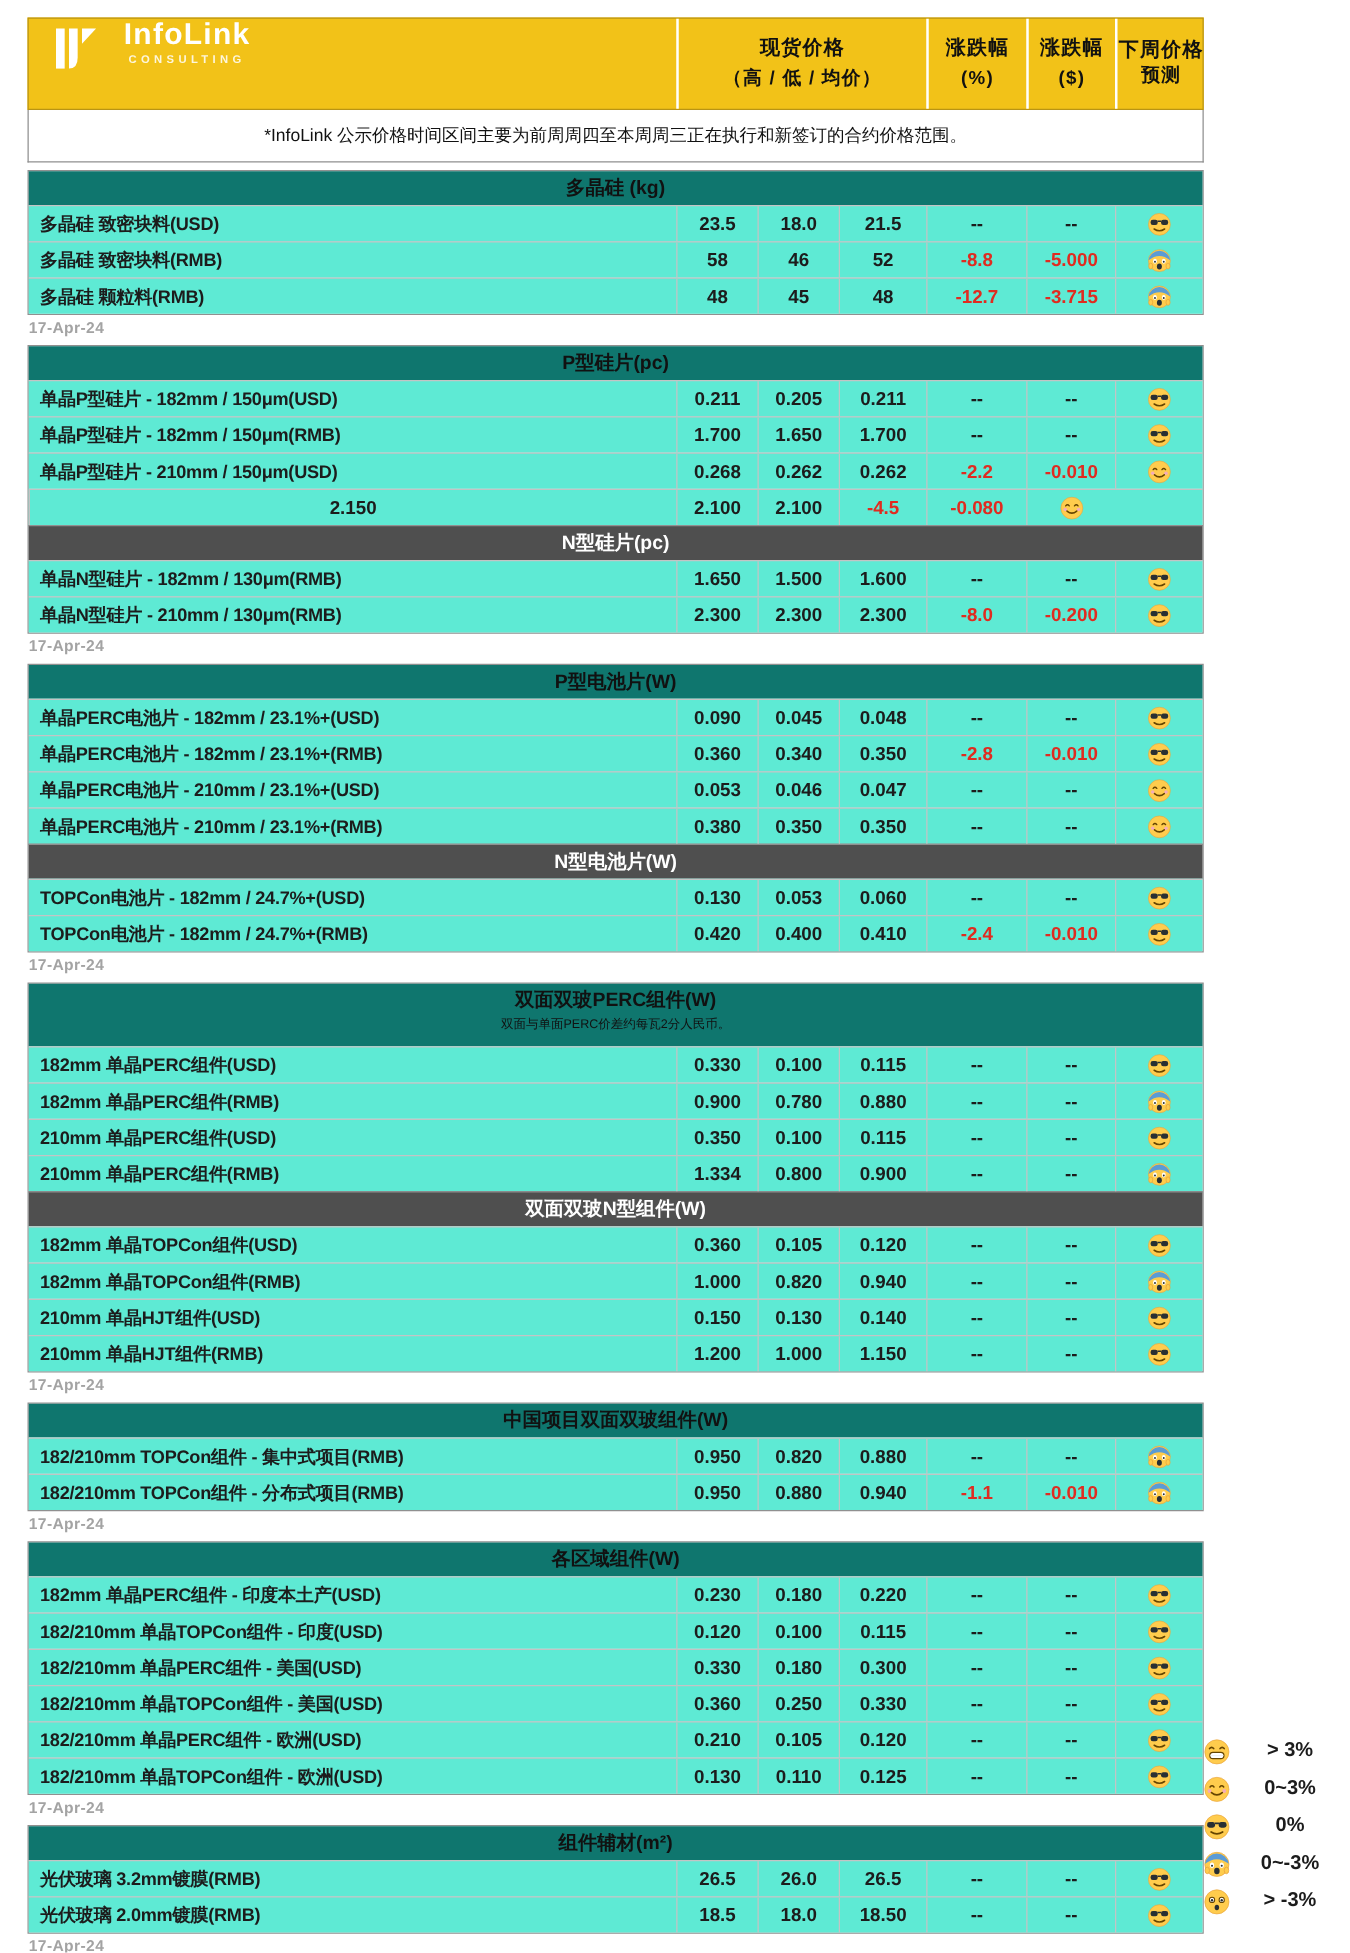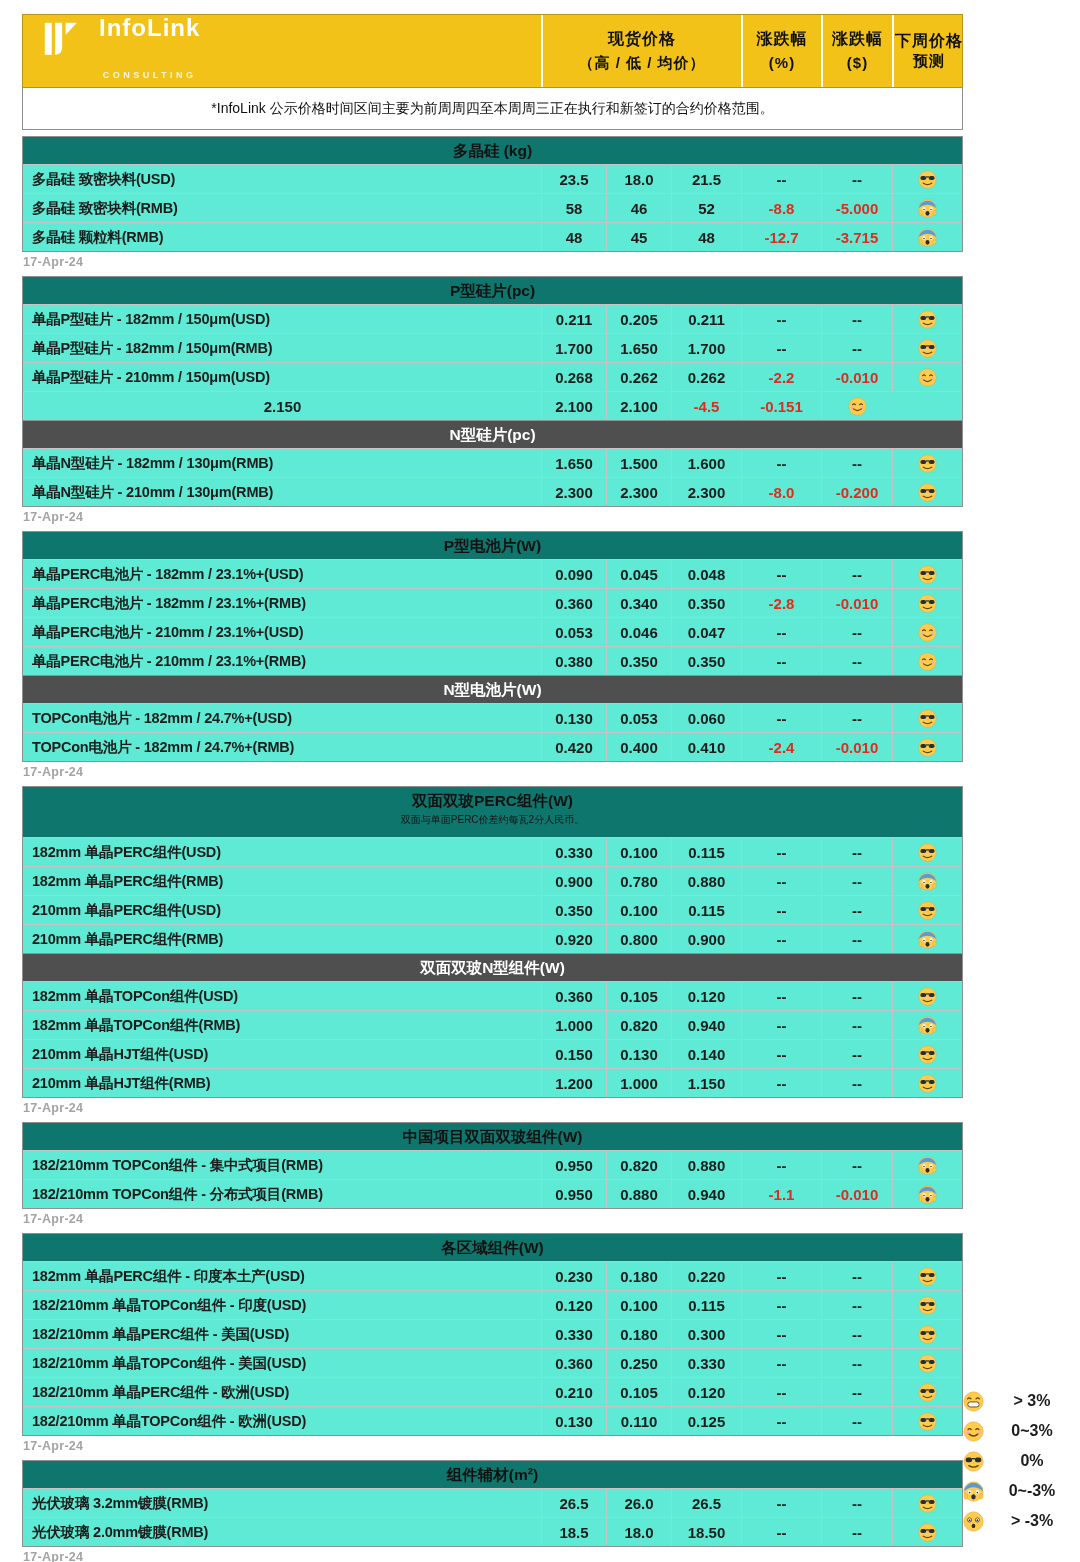--- a/index.html
+++ b/index.html
@@ -12,21 +12,21 @@
   
   .masthead { display:grid; grid-template-columns:518px 200px 80px 71px 72px;
               height:74px; background:#F2C218; border:1px solid #b99414; }
   .masthead > div { display:flex; flex-direction:column; justify-content:center; align-items:center;
                     border-left:2px solid #ffffff; color:#111; font-weight:bold; text-align:center; }
   .masthead > div:first-child { border-left:none; align-items:flex-start; }
   .mast-line1 { font-size:16px; line-height:20px; letter-spacing:1px; }
   .mast-line2 { font-size:15px; line-height:20px; margin-top:4px; letter-spacing:1px; }
 
   .logo-cell { flex-direction:row !important; justify-content:flex-start !important; padding-left:14px; gap:10px; }
-  .logo-text-wrap { display:flex; flex-direction:column; justify-content:center;gap:28px; }
+  .logo-text-wrap { display:flex; flex-direction:column; justify-content:center; }
   .logo-brand { color:#ffffff; font-size:24px; font-weight:bold; letter-spacing:1px; line-height:26px; }
   .logo-sub { color:rgba(255,255,255,.85); font-size:9px; letter-spacing:3.5px; line-height:12px; }
 
   
   .note-row { border:1px solid #909090; border-top:none; background:#fff; height:42px;
               display:flex; align-items:center; justify-content:center;
               font-size:14px; font-weight:normal; color:#111; }
 
   
   .group-block { border:1px solid #909090; background:#fff; }
@@ -215,21 +215,21 @@
                 <circle cx="15.6" cy="11.2" r="1.5" fill="#F4ABBA"></circle>
                 <path d="M5.9 12.5 Q10 16 14.1 12.5" stroke="#664500" stroke-width="1.3" fill="none" stroke-linecap="round"></path>
               </svg>
             </div>
           </div>
           <div class="t-row">
             <div>2.150</div>
             <div>2.100</div>
             <div>2.100</div>
             <div class="neg">-4.5</div>
-            <div class="neg">-0.151</div>
+            <div class="neg">-0.080</div>
             <div>
               <svg class="emoji-svg" width="19" height="19" viewBox="0 0 20 20">
                 <circle cx="10" cy="10" r="9.2" fill="#FFCC4D" stroke="#E8A33D" stroke-width="0.5"></circle>
                 <path d="M4.8 8.1 Q6.3 6.3 7.8 8.1" stroke="#664500" stroke-width="1.2" fill="none" stroke-linecap="round"></path>
                 <path d="M12.2 8.1 Q13.7 6.3 15.2 8.1" stroke="#664500" stroke-width="1.2" fill="none" stroke-linecap="round"></path>
                 <circle cx="4.4" cy="11.2" r="1.5" fill="#F4ABBA"></circle>
                 <circle cx="15.6" cy="11.2" r="1.5" fill="#F4ABBA"></circle>
                 <path d="M5.9 12.5 Q10 16 14.1 12.5" stroke="#664500" stroke-width="1.3" fill="none" stroke-linecap="round"></path>
               </svg>
             </div>
@@ -441,21 +441,21 @@
                 <circle cx="10" cy="10" r="9.2" fill="#FFCC4D" stroke="#E8A33D" stroke-width="0.5"></circle>
                 <rect x="2.6" y="6.2" width="6" height="4.4" rx="1.9" fill="#292F33"></rect>
                 <rect x="11.4" y="6.2" width="6" height="4.4" rx="1.9" fill="#292F33"></rect>
                 <path d="M8.4 7.3 h3.2" stroke="#292F33" stroke-width="1.3"></path>
                 <path d="M5.6 13.9 Q10 16.8 14.4 13.9" stroke="#664500" stroke-width="1.3" fill="none" stroke-linecap="round"></path>
               </svg>
             </div>
           </div>
           <div class="t-row">
             <div class="cell-name">210mm 单晶PERC组件(RMB)</div>
-            <div>0.920</div>
+            <div>1.334</div>
             <div>0.800</div>
             <div>0.900</div>
             <div>--</div>
             <div>--</div>
             <div>
               <svg class="emoji-svg" width="19" height="19" viewBox="0 0 20 20">
                 <circle cx="10" cy="10" r="9.2" fill="#FFCC4D" stroke="#E8A33D" stroke-width="0.5"></circle>
                 <path d="M0.9 9.6 a9.2 9.2 0 0 1 18.2 0 q-4.5 -3.6 -9.1 -3.6 q-4.6 0 -9.1 3.6 Z" fill="#5B9BD5"></path>
                 <ellipse cx="6.3" cy="10.6" rx="1.6" ry="2.1" fill="#ffffff"></ellipse>
                 <ellipse cx="13.7" cy="10.6" rx="1.6" ry="2.1" fill="#ffffff"></ellipse>

